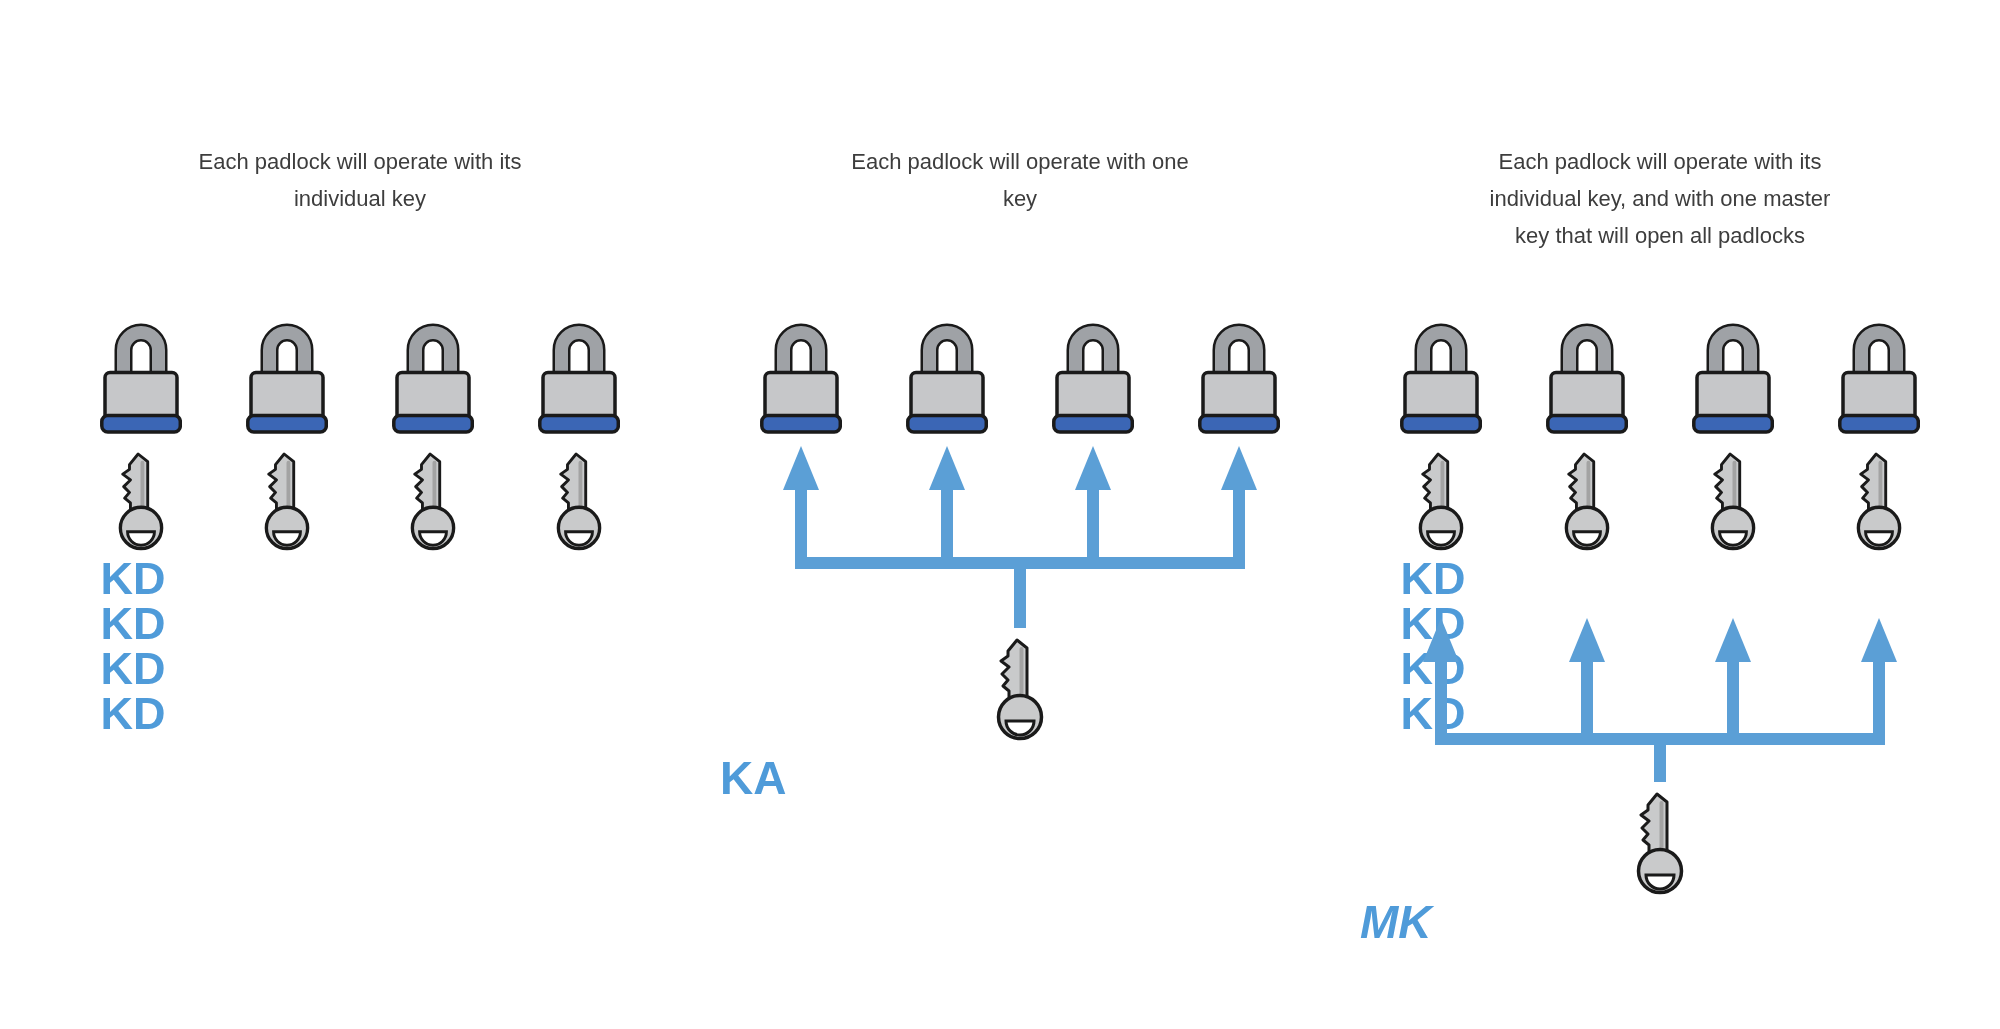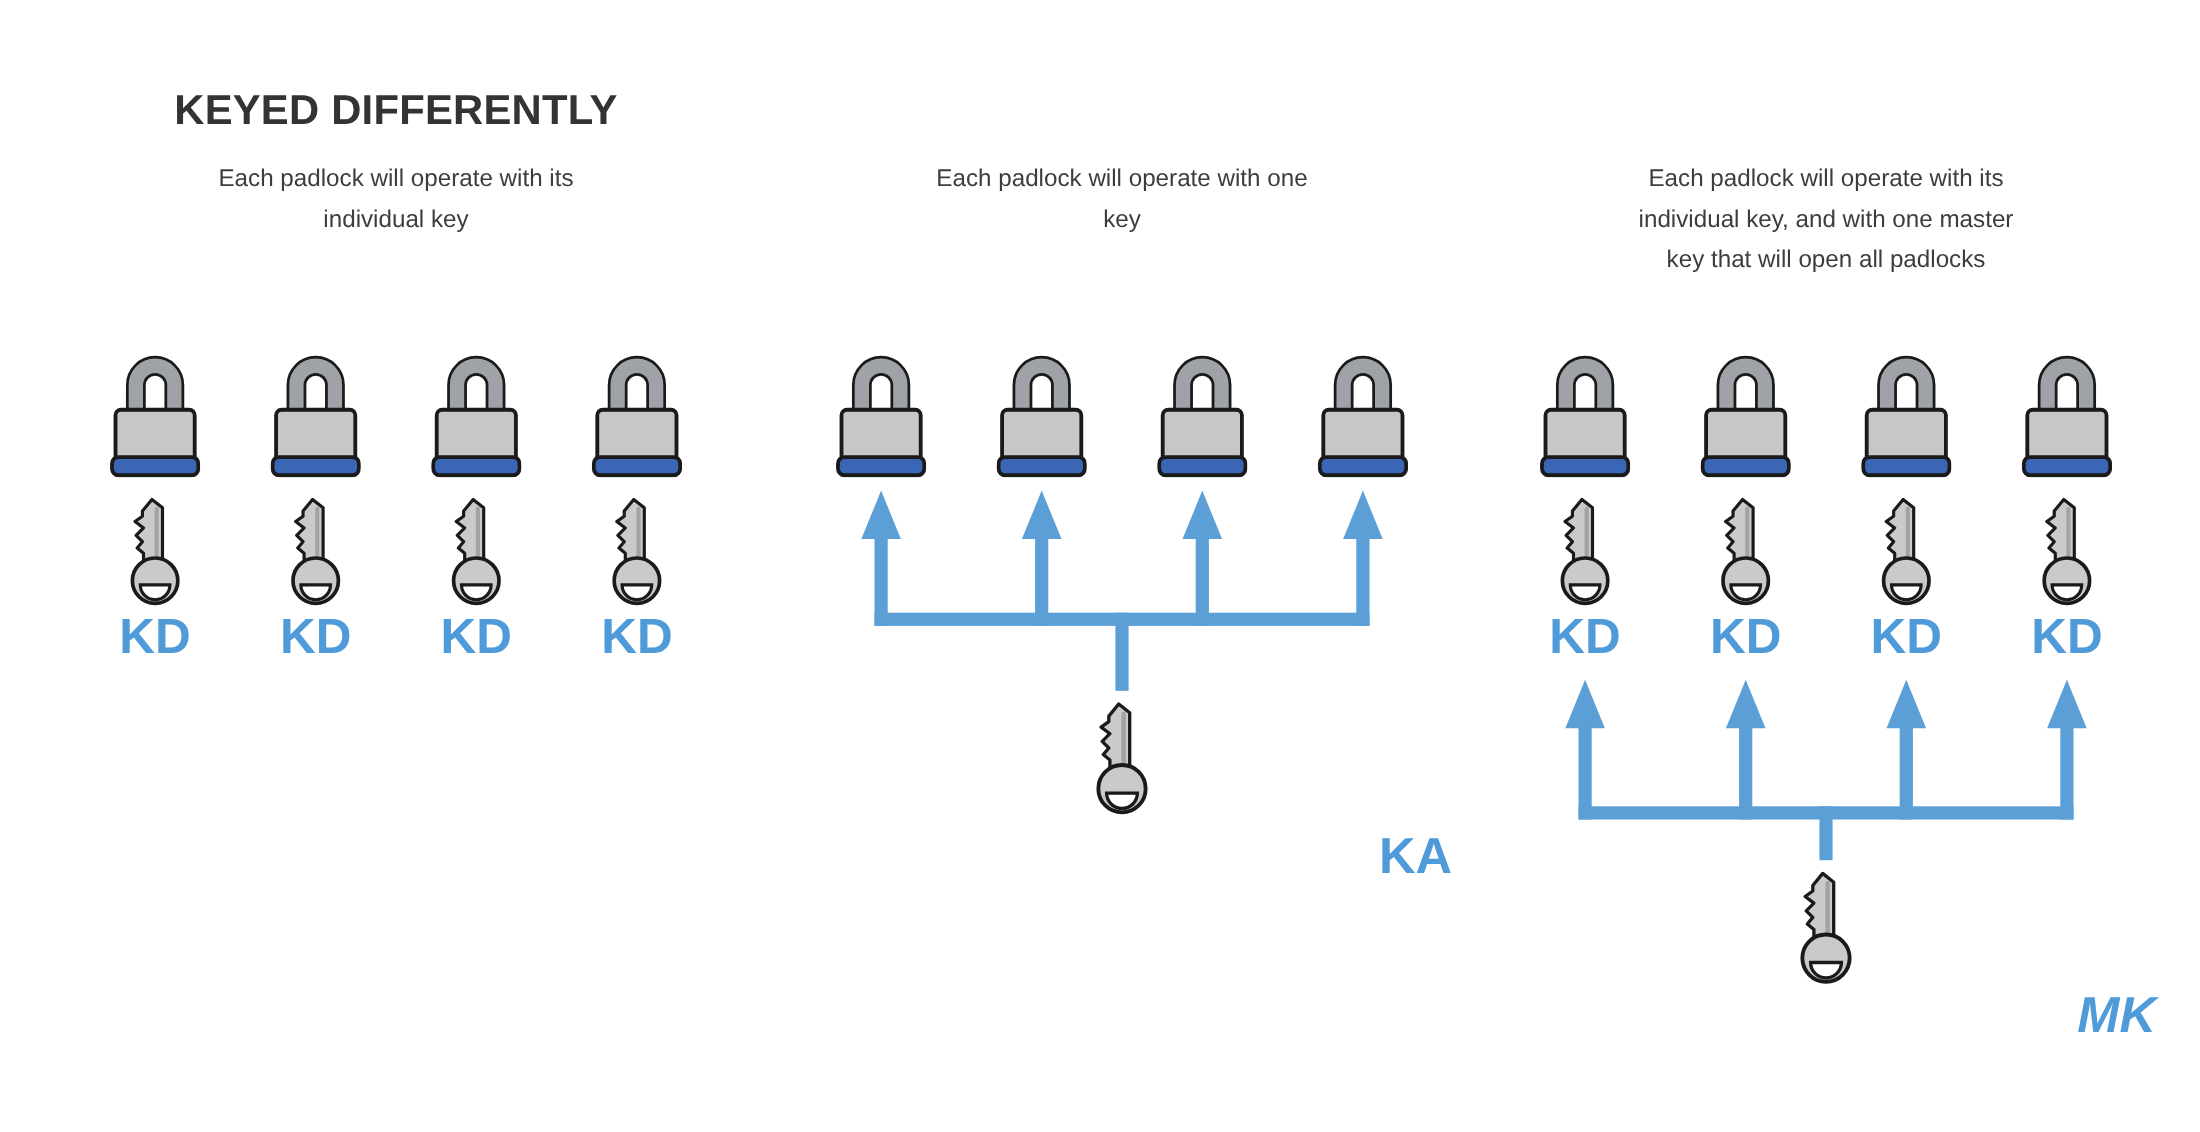--- a/index.html
+++ b/index.html
@@ -8,29 +8,29 @@
   .col{position:absolute;top:0;width:600px;height:1029px;}
   #col-0{left:60px}#col-1{left:720px}#col-2{left:1360px}
   .col h2{position:absolute;top:80px;left:0;width:100%;margin:0;text-align:center;
           font-size:38px;font-weight:700;color:var(--title-text,#333);letter-spacing:.2px;}
   .sub{position:absolute;top:143px;left:0;width:100%;margin:0;text-align:center;
        font-size:22px;line-height:37px;color:var(--body-text,#3d3d3d);white-space:pre-line;}
   .row{position:absolute;left:0;width:100%;display:flex;justify-content:center;}
   .cell{width:146px;display:flex;justify-content:center;align-items:flex-start;}
   .locks{top:322px;}
   .keys{top:452px;}
-  .klabels{top:556px;}
+  .klabels{top:556px;flex-direction:column;}
   .klabels .cell{font-size:45px;font-weight:700;color:var(--label-blue,#4f9bd9);line-height:1;}
   .connector{position:absolute;left:0;display:block;}
   #col-1 .connector{top:444px;}
   #col-2 .connector{top:616px;}
   .bigkey{position:absolute;left:50%;transform:translateX(-50%);}
   #col-1 .bigkey{top:638px;}
   #col-2 .bigkey{top:792px;}
-  .bigkey-label{position:absolute;left:0;width:100%;text-align:right;
+  .bigkey-label{position:absolute;left:0;width:100%;text-align:left;
                 font-size:46px;font-weight:700;color:var(--label-blue,#4f9bd9);line-height:1;}
   #col-1 .bigkey-label{top:755px;}
   #col-2 .bigkey-label{top:899px;font-style:italic;}
   .defs{position:absolute;width:0;height:0;overflow:hidden;}
 </style>
 </head>
 <body>
 
 <svg class="defs" aria-hidden="true">
   <defs>
@@ -45,21 +45,20 @@
       <rect x="24.5" y="9" width="4" height="50" rx="2" fill="var(--key-stripe,#a3a3a3)"></rect>
       <circle cx="25" cy="79" r="21.5" fill="var(--key-gray,#c9cacb)" stroke="var(--outline-black,#1a1a1a)" stroke-width="3.5"></circle>
       <path d="M11 83 H39 A14 14 0 0 1 11 83 Z" fill="#ffffff" stroke="var(--outline-black,#1a1a1a)" stroke-width="3"></path>
     </symbol>
   </defs>
 </svg>
 
 <div class="diagram">
 
   <section class="col" id="col-0">
-    <h2>KEYED DIFFERENTLY</h2>
     <p class="sub">Each padlock will operate with its
 individual key</p>
 
     <div class="row locks">
       <div class="cell">
           <svg width="82" height="112">
             <use href="#sym-padlock"></use>
           </svg>
         </div>
       <div class="cell">

